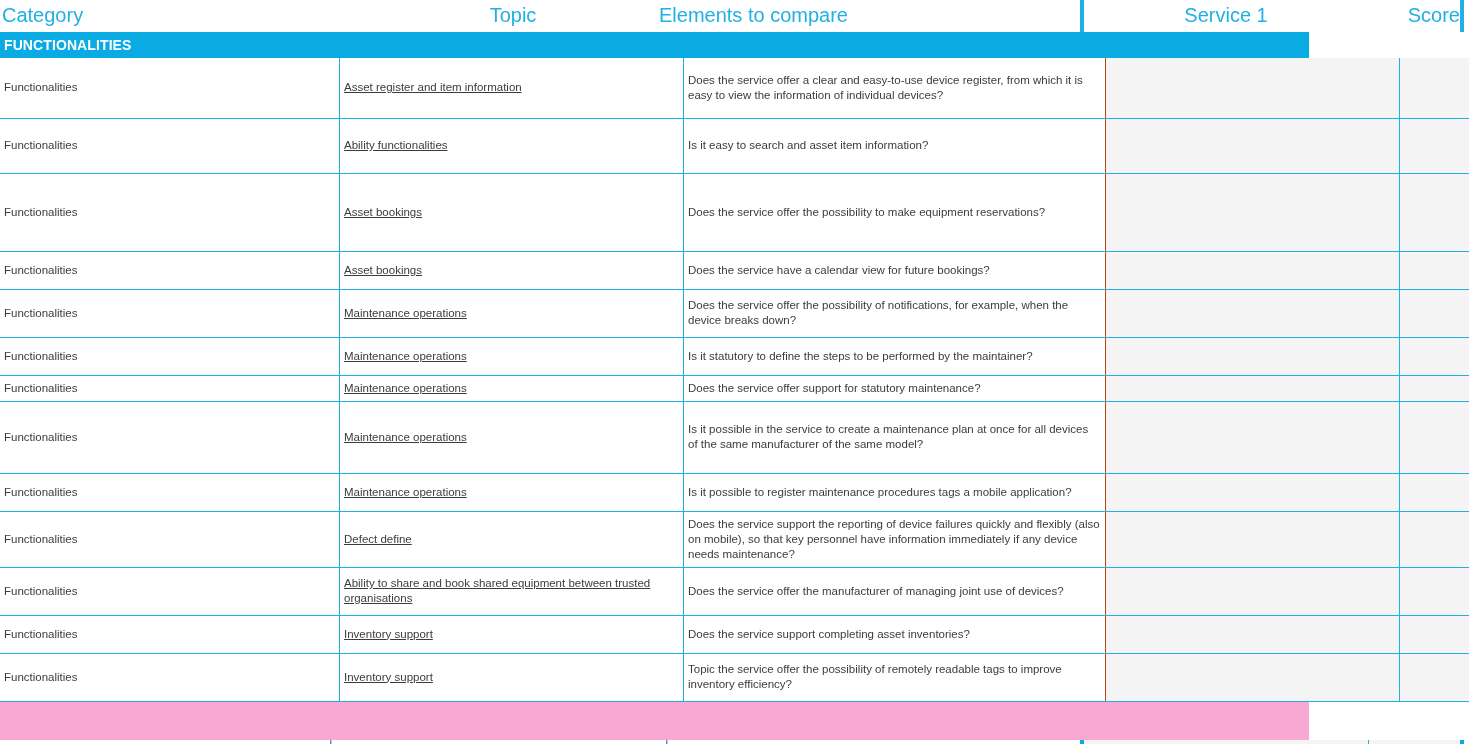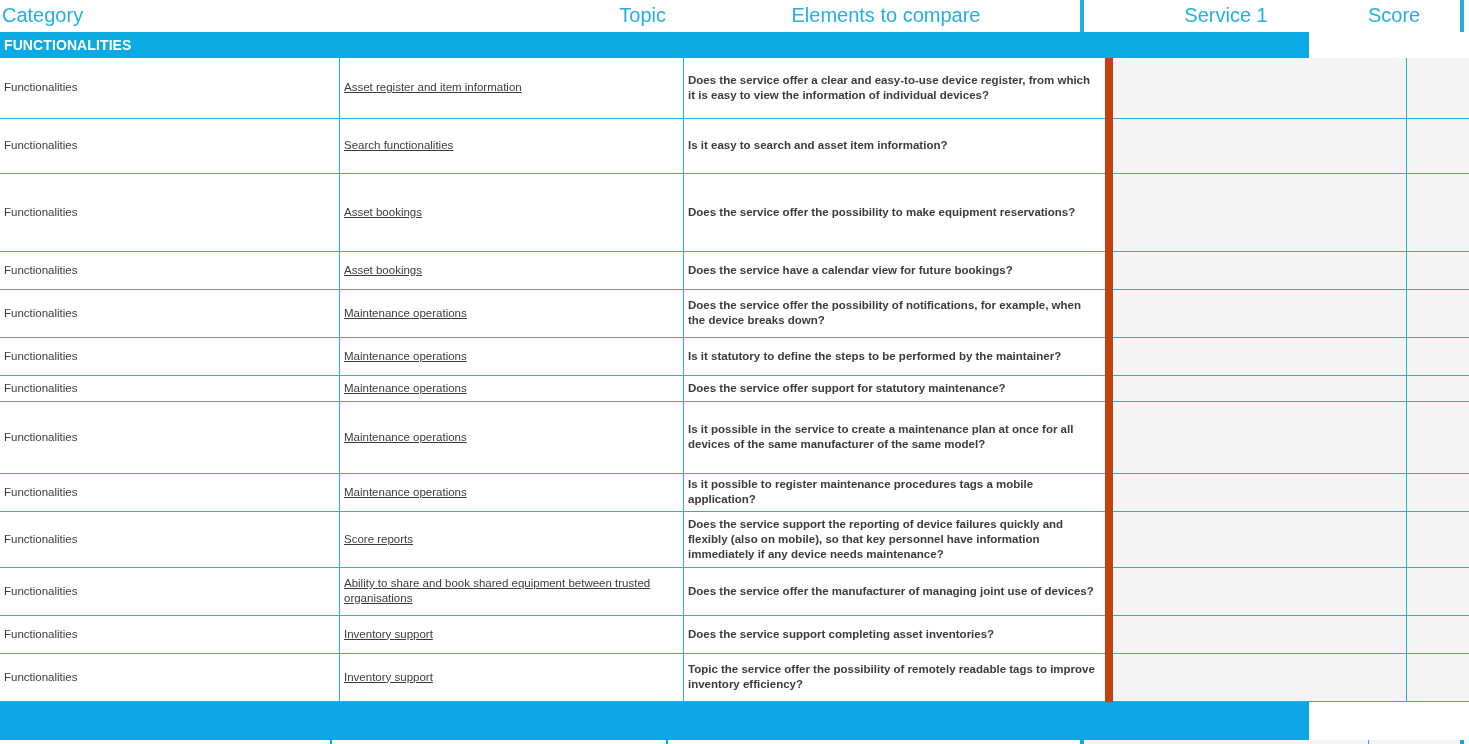--- a/index.html
+++ b/index.html
@@ -12,45 +12,45 @@
     height: 744px;
     overflow: hidden;
     font-family: "Liberation Sans", sans-serif;
     color: #3c3c3c;
   }
 
   .sheet {
     position: relative;
     width: 1309px;
     height: 744px;
-    background: #0ea5e9;
+    background: #f9a8d4;
   }
 
   
   .head-row {
     position: relative;
     height: 32px;
     background: #ffffff;
   }
   .head-cell {
     position: absolute;
     top: 0;
     height: 32px;
     line-height: 30px;
     color: #22b0e4;
     font-size: 20px;
     font-weight: 400;
     white-space: nowrap;
     overflow: hidden;
   }
   .hc-category { left: 0px;    width: 330px; text-align: left; padding-left: 2px; }
-  .hc-topic    { left: 334px;  width: 332px; text-align: right; }
-  .hc-elements { left: 680px;  width: 412px; text-align: center; }
+  .hc-topic    { left: 347px;  width: 332px; text-align: center; }
+  .hc-elements { left: 659px;  width: 412px; }
   .hc-service  { left: 1086px; width: 280px; text-align: center; }
-  .hc-score    { left: 1368px; width: 92px;  text-align: left; }
+  .hc-score    { left: 1368px; width: 92px;  text-align: right; }
 
   .head-div-service {
     position: absolute;
     left: 1080px;
     top: 0;
     width: 4px;
     height: 32px;
     background: #22b0e4;
   }
   .head-div-right {
@@ -100,21 +100,21 @@
     color: #3c3c3c;
     padding: 3px 5px 3px 4px;
     border-top: 1.4px solid #22b0e4;
     border-bottom: 1.4px solid #22b0e4;
     border-right: 1.4px solid #22b0e4;
     background: #ffffff;
     overflow: hidden;
   }
   .tbl td.c-category { width: 330px; border-left: none; border-right: 1.4px solid #22b0e4; }
   .tbl td.c-topic    { width: 334px; text-decoration: underline; }
-  .tbl td.c-elements { width: 412px; border-right: 8px solid #c2410c; font-weight: bold; }
+  .tbl td.c-elements { width: 412px; border-right: 1px solid #c2410c; }
   .tbl td.c-service  { width: 284px; background: #f4f4f4; }
   .tbl td.c-score    { width: 92px;  background: #f4f4f4; border-right: 4px solid #0aabe2; }
 
   .tbl tr:first-child td { border-top: none; }
   .tbl tr:last-child  td { border-bottom: 1.4px solid #22b0e4; }
 
   
   .stub {
     position: absolute;
     left: 0;
@@ -154,21 +154,21 @@
     <tbody>
         <tr style="height: 60px;">
           <td class="c-category">Functionalities</td>
           <td class="c-topic">Asset register and item information</td>
           <td class="c-elements">Does the service offer a clear and easy-to-use device register, from which it is easy to view the information of individual devices?</td>
           <td class="c-service"></td>
           <td class="c-score"></td>
         </tr>
         <tr style="height: 55px;">
           <td class="c-category">Functionalities</td>
-          <td class="c-topic">Search functionalities</td>
+          <td class="c-topic">Ability functionalities</td>
           <td class="c-elements">Is it easy to search and asset item information?</td>
           <td class="c-service"></td>
           <td class="c-score"></td>
         </tr>
         <tr style="height: 78px;">
           <td class="c-category">Functionalities</td>
           <td class="c-topic">Asset bookings</td>
           <td class="c-elements">Does the service offer the possibility to make equipment reservations?</td>
           <td class="c-service"></td>
           <td class="c-score"></td>
@@ -210,21 +210,21 @@
         </tr>
         <tr style="height: 38px;">
           <td class="c-category">Functionalities</td>
           <td class="c-topic">Maintenance operations</td>
           <td class="c-elements">Is it possible to register maintenance procedures tags a mobile application?</td>
           <td class="c-service"></td>
           <td class="c-score"></td>
         </tr>
         <tr style="height: 56px;">
           <td class="c-category">Functionalities</td>
-          <td class="c-topic">Score reports</td>
+          <td class="c-topic">Defect define</td>
           <td class="c-elements">Does the service support the reporting of device failures quickly and flexibly (also on mobile), so that key personnel have information immediately if any device needs maintenance?</td>
           <td class="c-service"></td>
           <td class="c-score"></td>
         </tr>
         <tr style="height: 48px;">
           <td class="c-category">Functionalities</td>
           <td class="c-topic">Ability to share and book shared equipment between trusted organisations</td>
           <td class="c-elements">Does the service offer the manufacturer of managing joint use of devices?</td>
           <td class="c-service"></td>
           <td class="c-score"></td>

